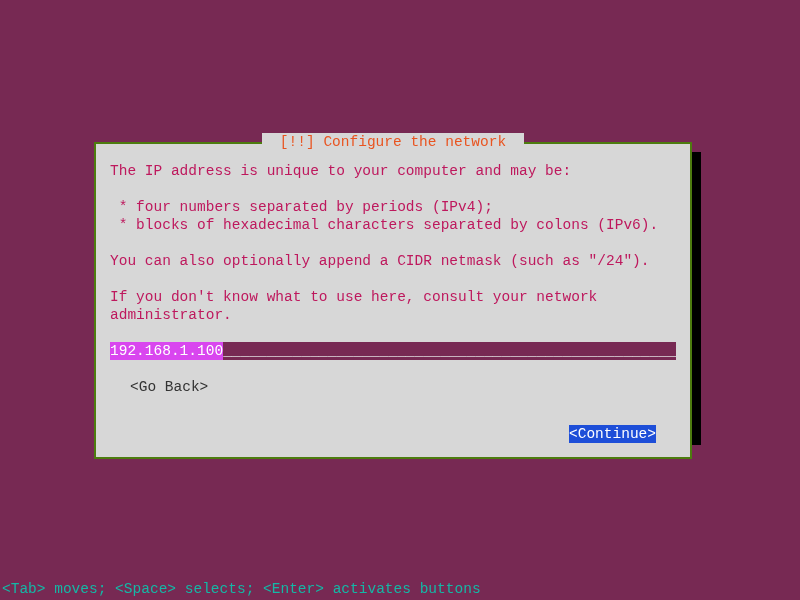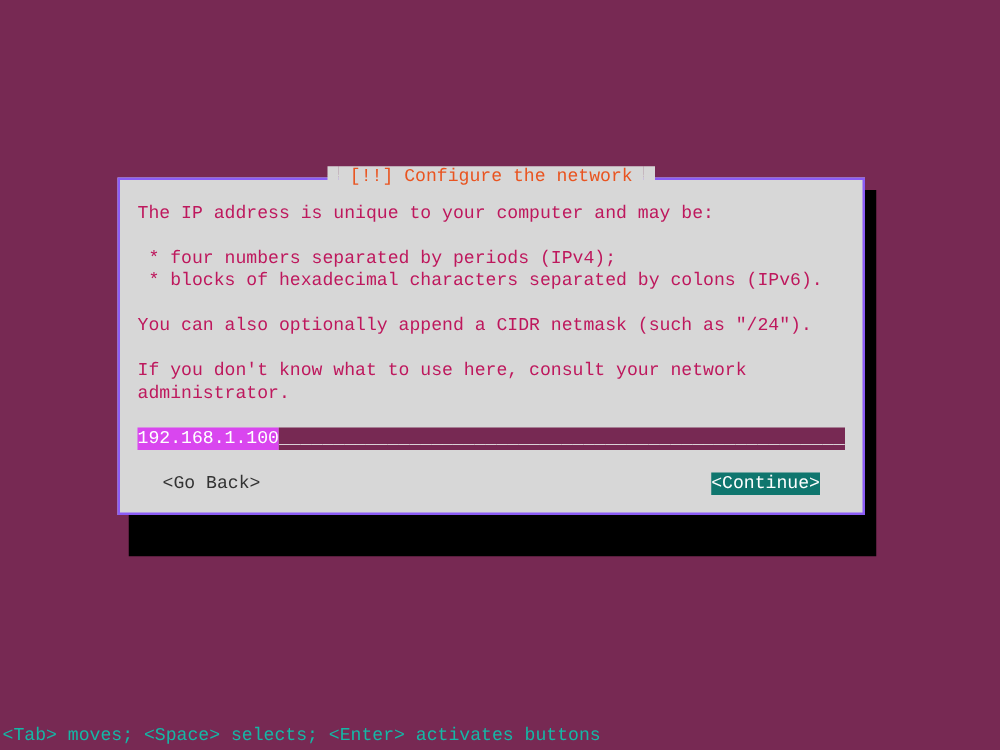--- a/index.html
+++ b/index.html
@@ -21,21 +21,21 @@
     width: 598px;
     height: 293px;
     background: #000;
   }
   .dialog {
     position: absolute;
     left: 94px;
     top: 142px;
     width: 598px;
     background: #d7d7d7;
-    border: 2px solid #8b5cf6;
+    border: 2px solid #4d7c0f;
     padding: 18px 14px 14px 14px;
   }
   .title-row {
     position: absolute;
     top: -11px;
     left: 0;
     right: 0;
     text-align: center;
   }
   .title-inner { display: inline-flex; }
@@ -86,21 +86,21 @@
     margin-top: 18px;
     display: flex;
     justify-content: space-between;
     padding: 0 20px;
     text-align: center;
   }
   .btn {
     white-space: pre;
   }
   .btn-plain { color: #333; }
-  .btn-hl { background: #0f766e; color: #fff; }
+  .btn-hl { background: #1d4ed8; color: #fff; margin-top: 47px; }
   .footer {
     position: absolute;
     left: 2px;
     bottom: 2px;
     color: #14b8a6;
     white-space: pre;
   }
 </style>
 </head>
 <body>

